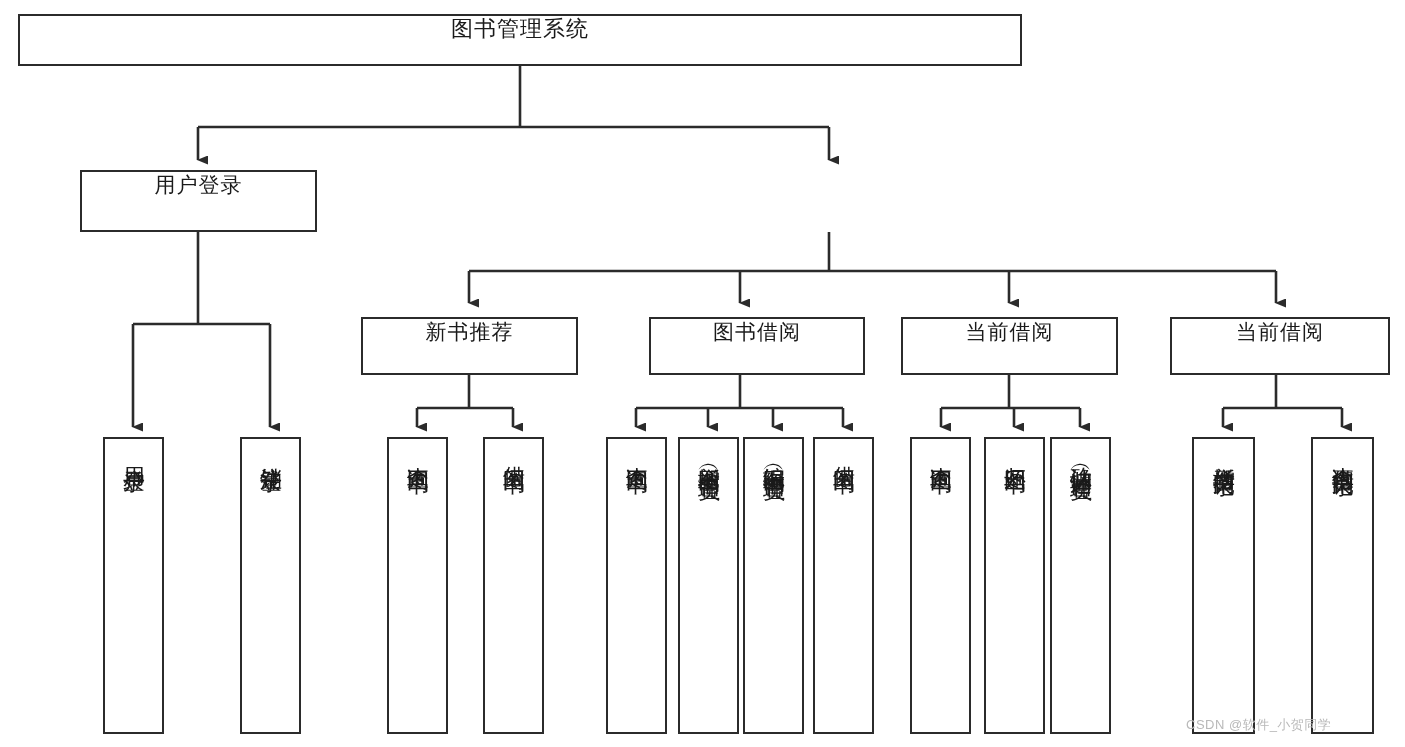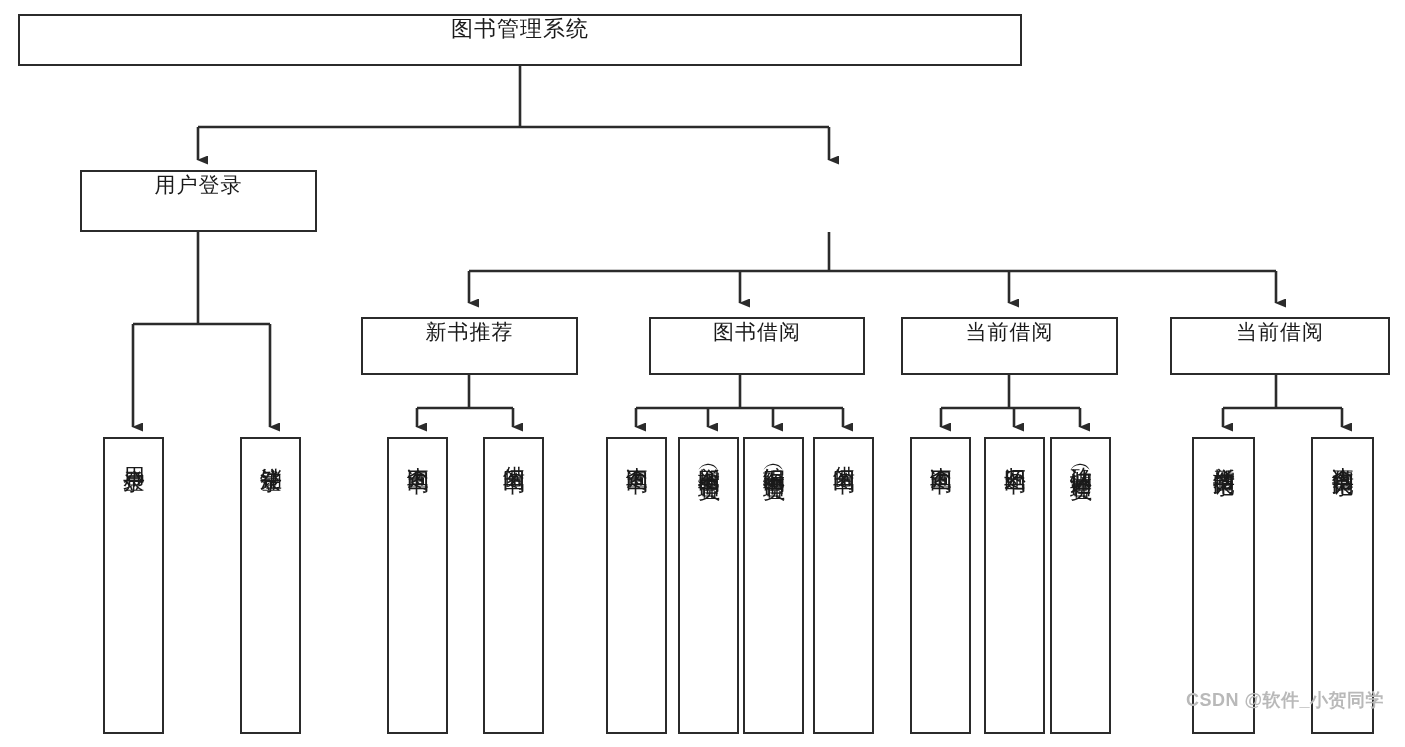--- a/index.html
+++ b/index.html
@@ -11,23 +11,23 @@
   .node{position:absolute;box-sizing:border-box;background:#ffffff;
         border:2.5px solid #2b2b2b;display:flex;align-items:flex-start;
         justify-content:center;color:#1a1a1a;}
   .node.h{font-size:21px;letter-spacing:1px;line-height:1.2;}
   .node.v{padding:10px 2px 6px 2px;align-items:flex-start;}
   .vtext{writing-mode:vertical-rl;text-orientation:upright;
          font-size:22px;line-height:1.22;letter-spacing:2px;
          white-space:nowrap;}
   .node.root{font-size:22px;}
 
-  #watermark{position:absolute;left:1186px;top:688px;
-             font-size:18px;color:#b9b9b9;letter-spacing:.5px;
-             white-space:nowrap;pointer-events:none;font-weight:bold;}
+  #watermark{position:absolute;left:1186px;top:716px;
+             font-size:13px;color:#b9b9b9;letter-spacing:.5px;
+             white-space:nowrap;pointer-events:none;}
 </style>
 </head>
 <body>
 
 <div id="canvas">
 
   <svg id="wires" viewBox="0 0 1405 747" xmlns="http://www.w3.org/2000/svg">
     <defs>
       <marker id="arrow" markerWidth="9" markerHeight="11" refX="4.5" refY="10" orient="auto" markerUnits="userSpaceOnUse">
         <path d="M0,0 L9,0 L4.5,11 Z" fill="#2b2b2b"></path>

